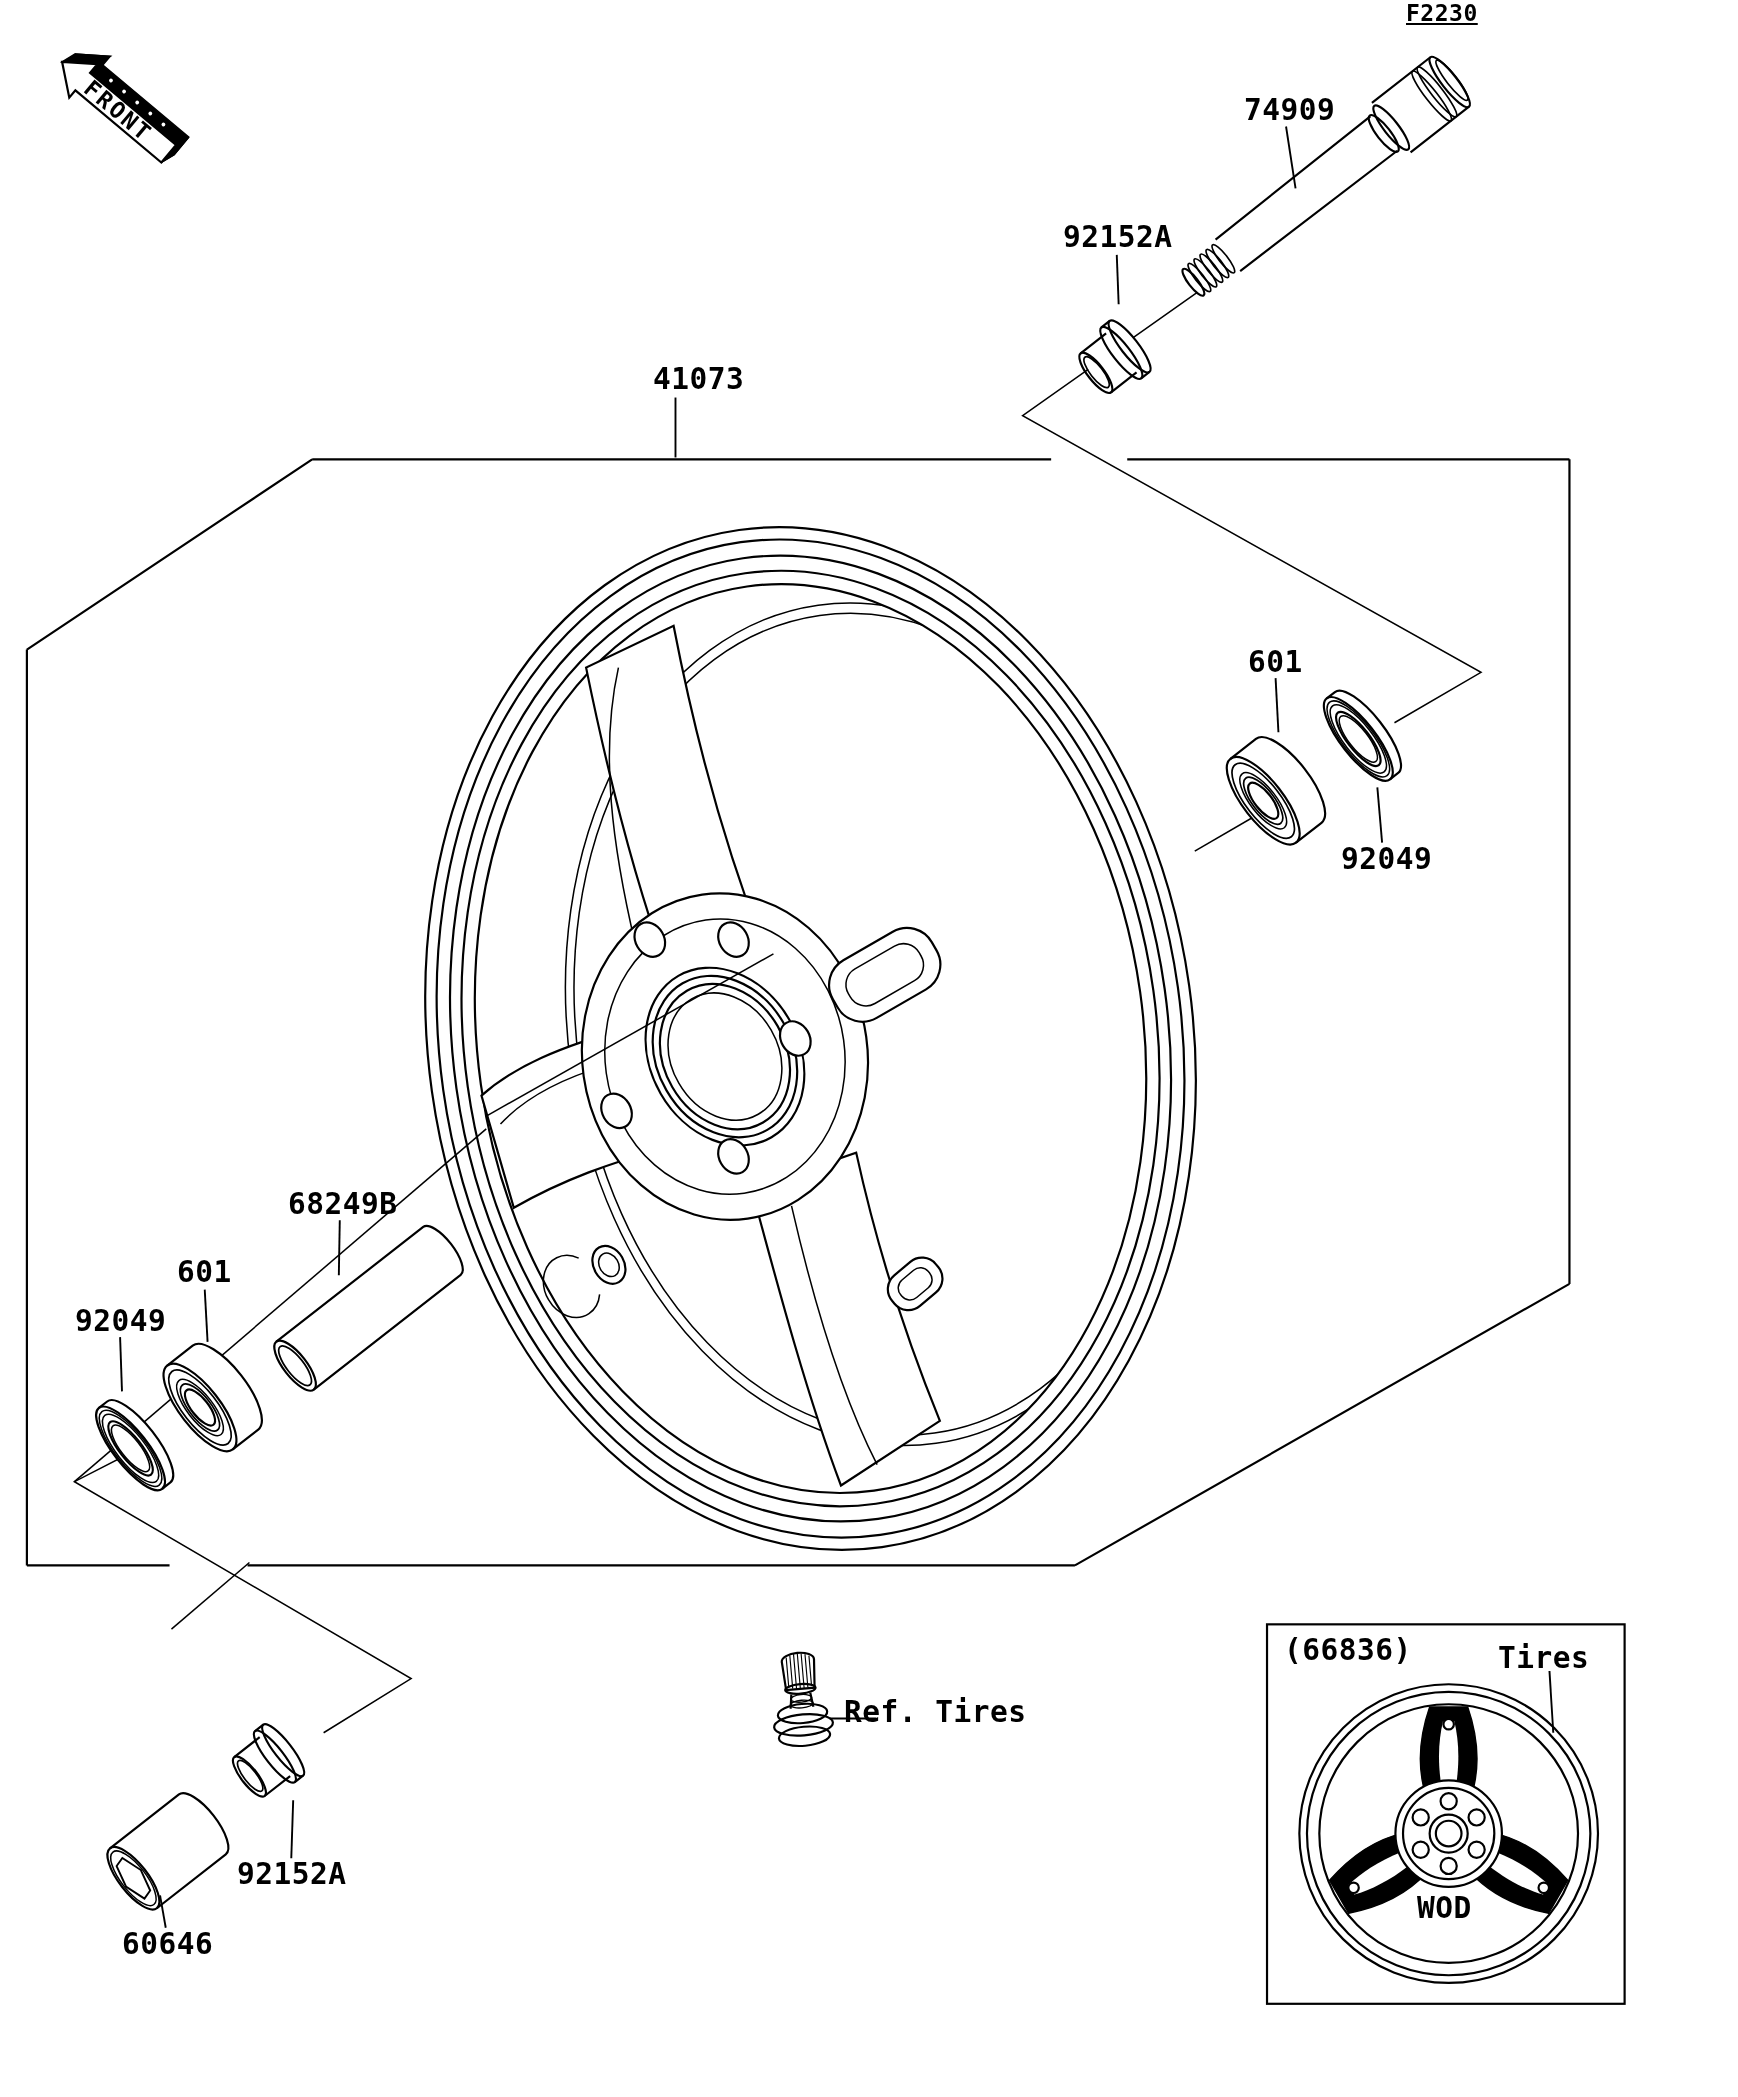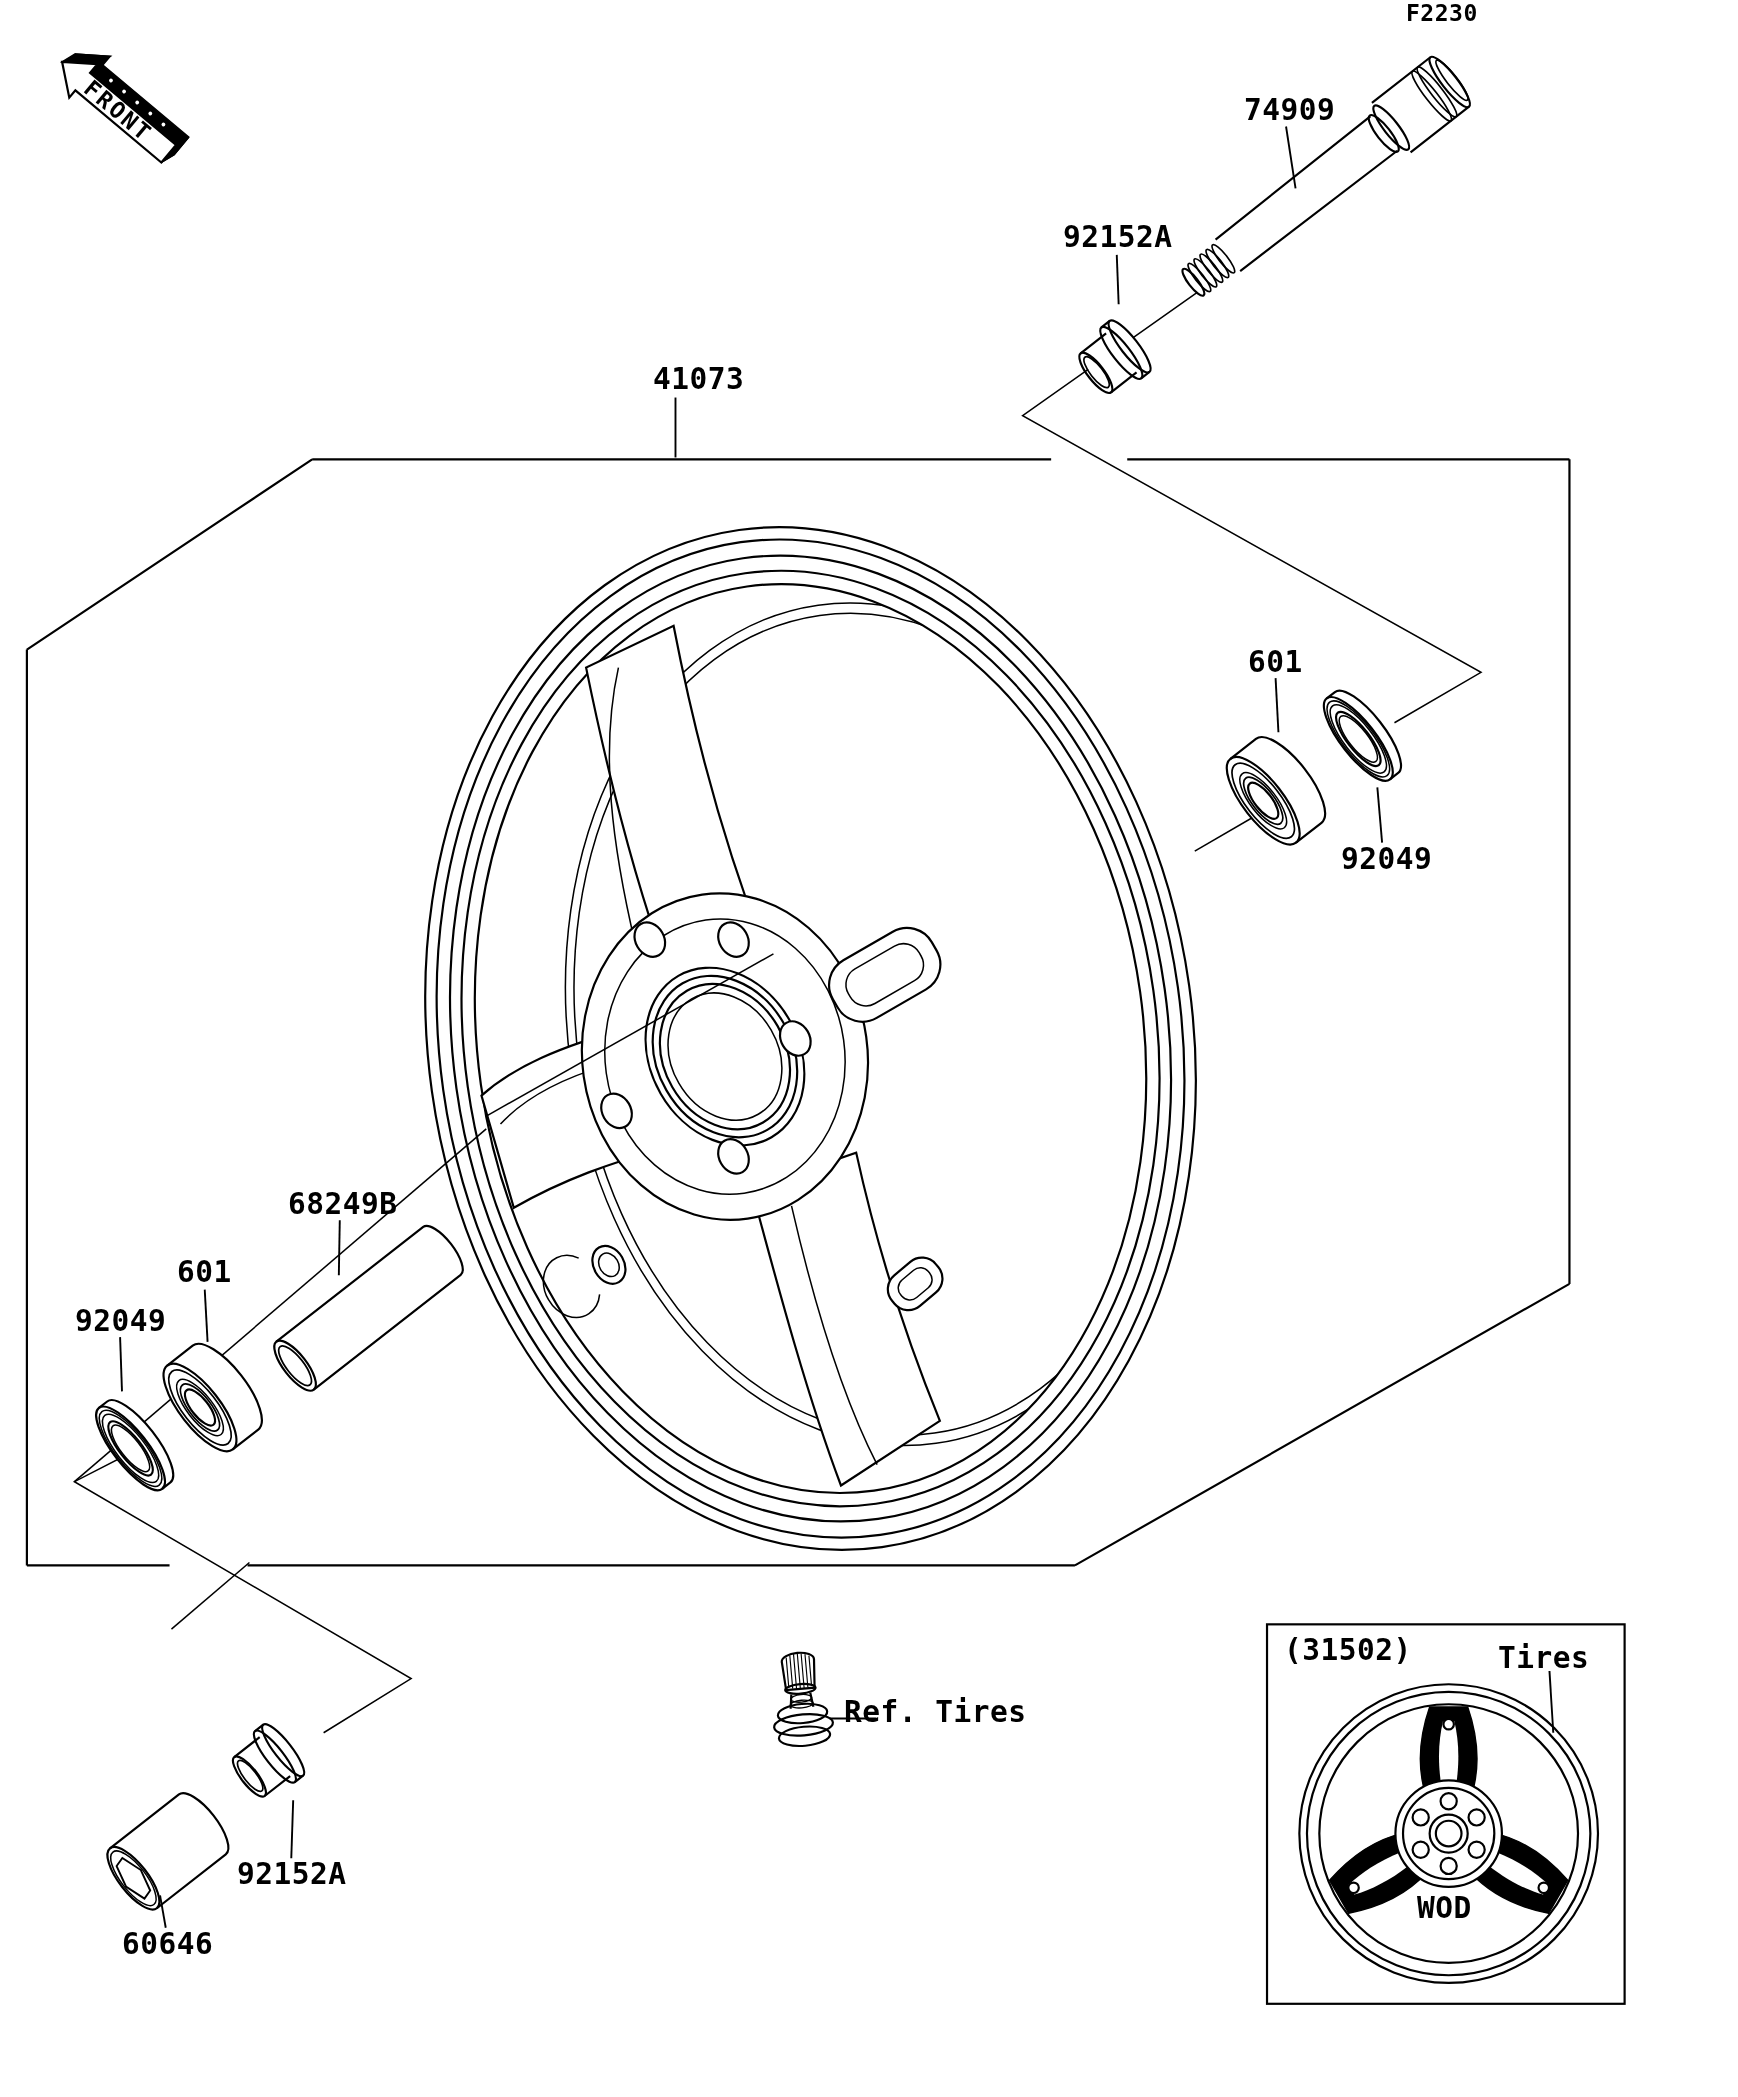--- a/index.html
+++ b/index.html
@@ -2,21 +2,21 @@
 <html style="font-size:15px"><head>
 <meta charset="utf-8">
 <style>
   html,body{margin:0;padding:0;background:#fff;}
   .stage{position:relative;width:1739px;height:2097px;background:#fff;overflow:hidden;
          font-family:"DejaVu Sans Mono",monospace;color:#000;}
   .stage svg{position:absolute;left:0;top:0;}
   .lbl{position:absolute;font:bold 29.5px/29.5px "DejaVu Sans Mono",monospace;
        letter-spacing:0.5px;white-space:pre;color:#000;}
   .lbl-sm{position:absolute;font:bold 23px/23px "DejaVu Sans Mono",monospace;
-       letter-spacing:0.5px;white-space:pre;color:#000;}
+       letter-spacing:0.5px;white-space:pre;color:#000;text-decoration:underline;}
   .ink{stroke:#000;fill:none;stroke-width:2.3;}
   .ink-thin{stroke:#000;fill:none;stroke-width:1.6;}
   .ink-w{stroke:#000;fill:#fff;stroke-width:2.3;}
   .ink-b{stroke:#000;fill:#000;stroke-width:1.5;}
 </style>
 </head>
 <body>
 
 <div class="stage">
 
@@ -308,18 +308,18 @@
 <div class="lbl" style="left:1063px;top:223px">92152A</div>
 <div class="lbl" style="left:653px;top:365px">41073</div>
 <div class="lbl" style="left:1248px;top:648px">601</div>
 <div class="lbl" style="left:1341px;top:845px">92049</div>
 <div class="lbl" style="left:288px;top:1190px">68249B</div>
 <div class="lbl" style="left:177px;top:1258px">601</div>
 <div class="lbl" style="left:75px;top:1307px">92049</div>
 <div class="lbl" style="left:237px;top:1860px">92152A</div>
 <div class="lbl" style="left:122px;top:1930px">60646</div>
 <div class="lbl" style="left:844px;top:1698px">Ref. Tires</div>
-<div class="lbl" style="left:1284px;top:1636px">(31502)</div>
+<div class="lbl" style="left:1284px;top:1636px">(66836)</div>
 <div class="lbl" style="left:1498px;top:1644px">Tires</div>
 <div class="lbl" style="left:1417px;top:1894px">WOD</div>
 
 </div>
 
 
 </body></html>

